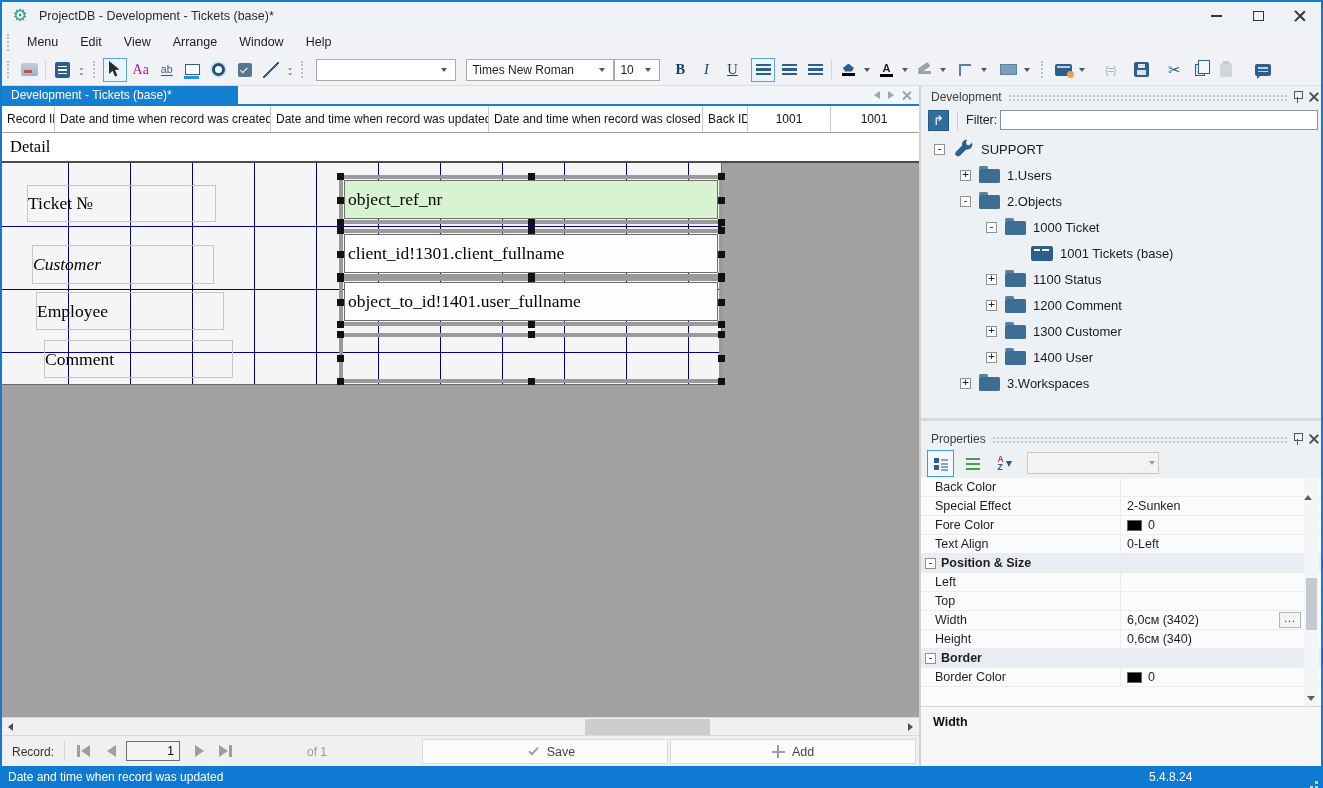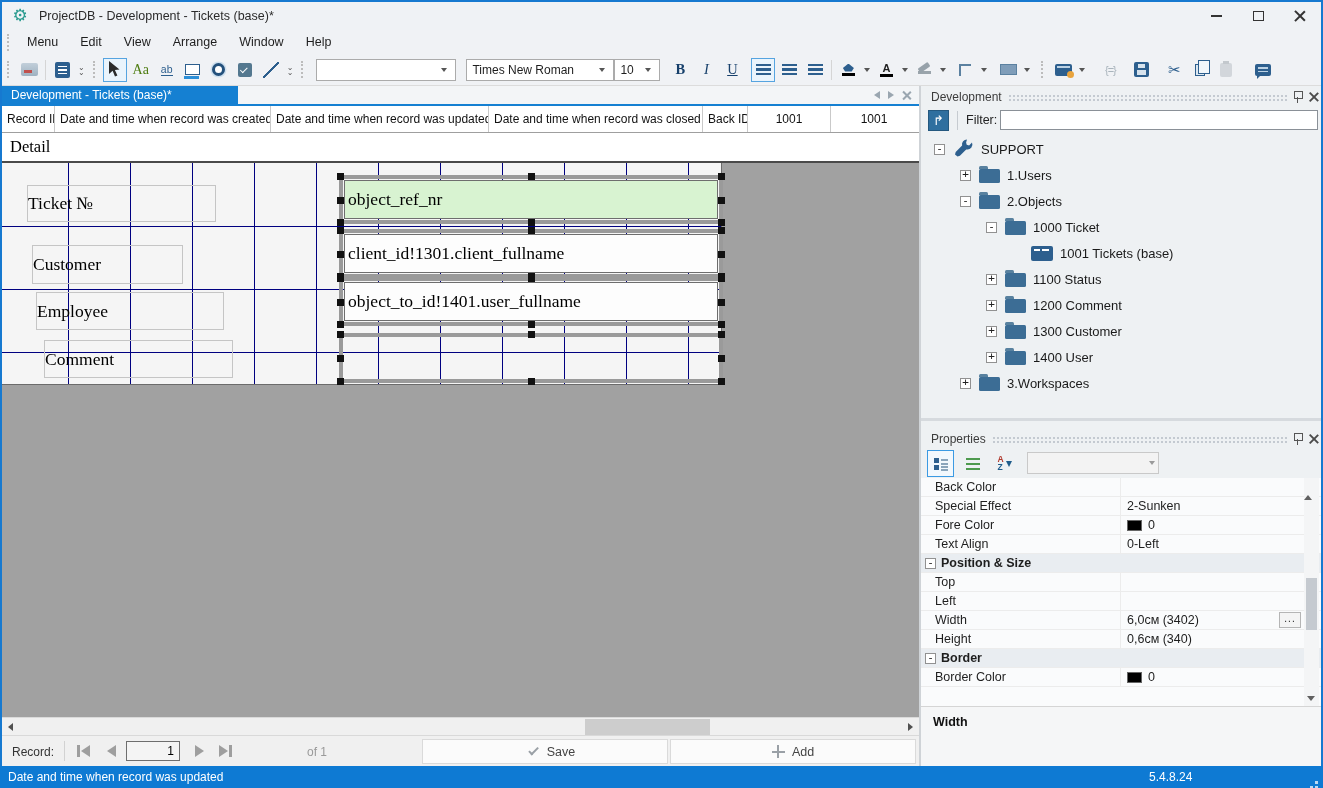--- a/index.html
+++ b/index.html
@@ -34,21 +34,21 @@
   .overflow { display:flex; flex-direction:column; align-items:center; font-size:8px; color:#555; line-height:5px; margin:0 3px; }
   .overflow i { font-style:normal; }
   .combo { height:22px; border:1px solid #ababab; background:#fff; display:flex; align-items:center; font-size:12px; color:#1e1e1e; padding:0 5px; }
   .combo .dd-arrow { margin-left:auto; }
   
   .ic-preview { width:17px; height:13px; background:linear-gradient(#c2cfda,#9fb2c1); border-radius:2px; position:relative; }
   .ic-preview::after { content:""; position:absolute; left:3px; bottom:3px; width:8px; height:3px; background:#c0504d; }
   .ic-pages { width:15px; height:16px; background:#2d5f8e; border-radius:2px; position:relative; }
   .ic-pages::after { content:""; position:absolute; left:3px; top:4px; width:9px; height:8px;
       background:repeating-linear-gradient(#fff 0 1.5px, transparent 1.5px 3.5px); }
-  .ic-aa { font-family:"Liberation Serif",serif; font-size:14px; color:#4d7c0f; }
+  .ic-aa { font-family:"Liberation Serif",serif; font-size:14px; color:#a21caf; }
   .ic-abl { font-size:10.5px; color:#2d5f8e; border-bottom:1.6px solid #2d5f8e; line-height:11px; }
   .ic-form { width:15px; height:11px; border:1.6px solid #2d5f8e; background:#fff; position:relative; }
   .ic-form::after { content:""; position:absolute; left:-2px; bottom:-5px; width:15px; height:3px; background:#2c8fd8; }
   .ic-radio { width:13px; height:13px; border:3.2px solid #24517c; border-radius:50%; background:#fff; box-shadow:0 0 0 1.5px #cfe0ee; }
   .ic-check { width:14px; height:14px; background:#54788f; border-radius:2px; display:flex; align-items:center; justify-content:center; }
   .ic-check i { width:7px; height:4px; border-left:1.8px solid #fff; border-bottom:1.8px solid #fff; transform:rotate(-45deg) translateY(-1px); }
   .ic-line { width:16px; height:16px; background:linear-gradient(135deg, transparent 45%, #2d5f8e 46% 54%, transparent 55%); }
   .ic-biu { font-family:"Liberation Serif",serif; font-size:14.5px; color:#17406b; }
   .ic-align { width:15px; height:11px; background:repeating-linear-gradient(#2d5f8e 0 2px, transparent 2px 4.5px); }
   .ic-colcol { display:flex; flex-direction:column; align-items:center; gap:1px; }
@@ -389,21 +389,21 @@
   <div class="abs" id="detailband">
     <span id="detail-label">Detail</span>
   </div>
 
   <div class="abs" id="workarea">
     <div id="canvas"></div>
 
     <div class="dlabel" style="left:25px; top:22px; width:189px; height:37px;">
       <span>Ticket №</span>
     </div>
-    <div class="dlabel" style="left:30px; top:82px; width:151px; height:39px;">
+    <div class="dlabel" style="left:30px; top:82px; width:182px; height:39px;font-style:italic;">
       <span>Customer</span>
     </div>
     <div class="dlabel" style="left:34px; top:129px; width:188px; height:38px;">
       <span>Employee</span>
     </div>
     <div class="dlabel" style="left:42px; top:177px; width:189px; height:38px;">
       <span>Comment</span>
     </div>
 
     <div class="fldframe" style="left:337px; top:12px; width:384px; height:49px;">
@@ -629,27 +629,27 @@
         <span class="pname">Text Align</span>
         <span class="pval">
             <span>0-Left</span>
           </span>
       </div>
       <div class="prow group">
         <span class="gexp">-</span>
         <span>Position &amp; Size</span>
       </div>
       <div class="prow">
+        <span class="pname">Left</span>
+        <span class="pval">
+            <span></span>
+          </span>
+      </div>
+      <div class="prow">
         <span class="pname">Top</span>
-        <span class="pval">
-            <span></span>
-          </span>
-      </div>
-      <div class="prow">
-        <span class="pname">Left</span>
         <span class="pval">
             <span></span>
           </span>
       </div>
       <div class="prow">
         <span class="pname">Width</span>
         <span class="pval">
             <span>6,0см (3402)</span>
           </span>
         <span class="morebtn">...</span>

